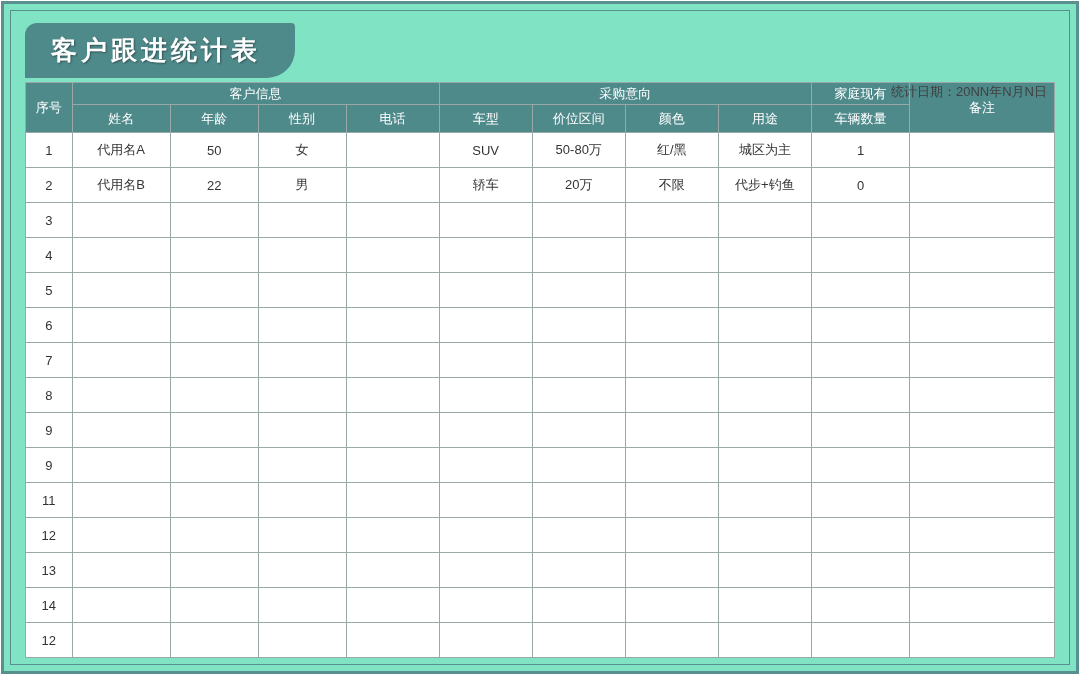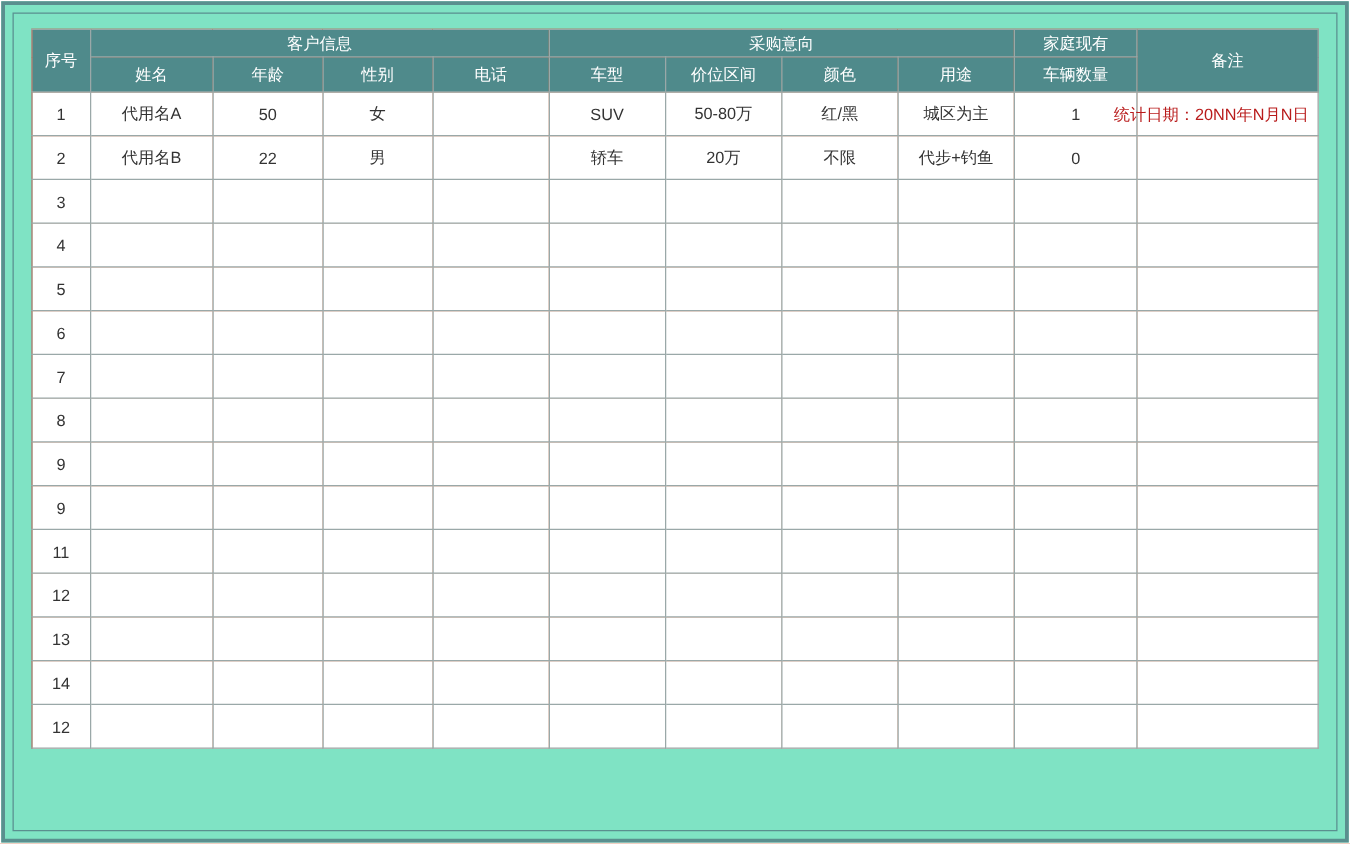--- a/index.html
+++ b/index.html
@@ -40,21 +40,21 @@
     border-bottom-right-radius: 28px;
     border-top-right-radius: 4px;
     text-shadow: 1px 1px 2px rgba(0,0,0,0.4);
     margin-bottom: 4px;
   }
   .date-label {
     position: absolute;
     right: 22px;
     top: 72px;
     font-size: 13px;
-    color: #b91c1c;
+    color: #404040;
   }
   table {
     width: 100%;
     border-collapse: collapse;
     table-layout: fixed;
     background: #c2410c;
   }
   th, td {
     border: 1px solid #9aa8a8;
     text-align: center;
@@ -85,20 +85,21 @@
   .col-use   { width: 9%; }
   .col-own   { width: 9.5%; }
   .col-note  { width: 14%; }
 </style>
 </head>
 <body>
 
 <div class="outer-border">
   <div class="inner-panel">
 
+    <div class="title-tab">客户跟进统计表</div>
 
     <div class="date-label">统计日期：20NN年N月N日</div>
 
     <table>
       <colgroup>
         <col class="col-seq">
           <col class="col-name">
           <col class="col-age">
           <col class="col-sex">
         <col class="col-phone">

